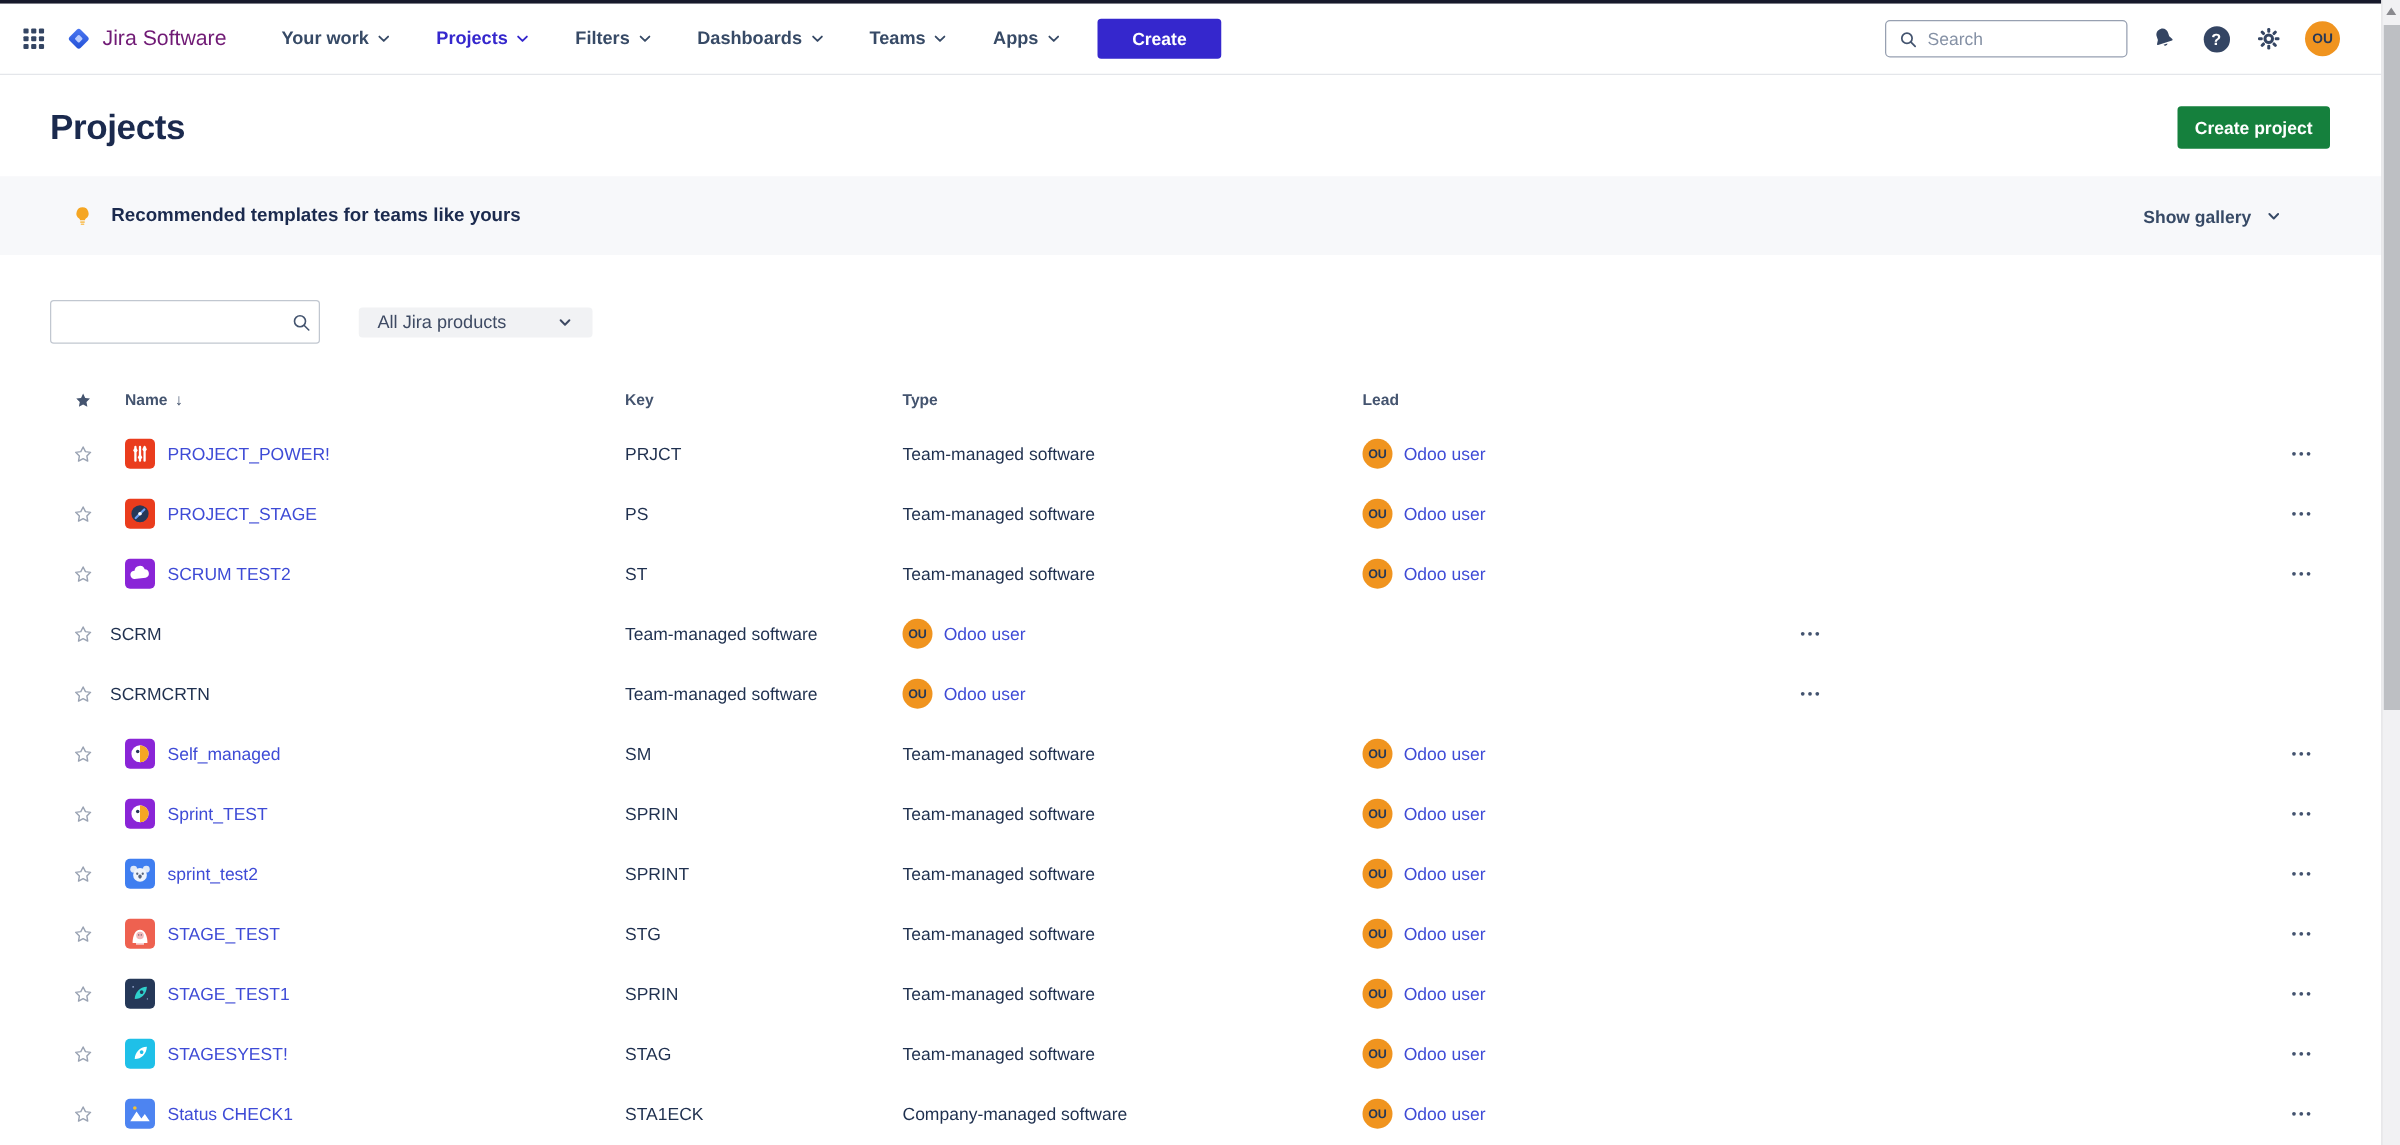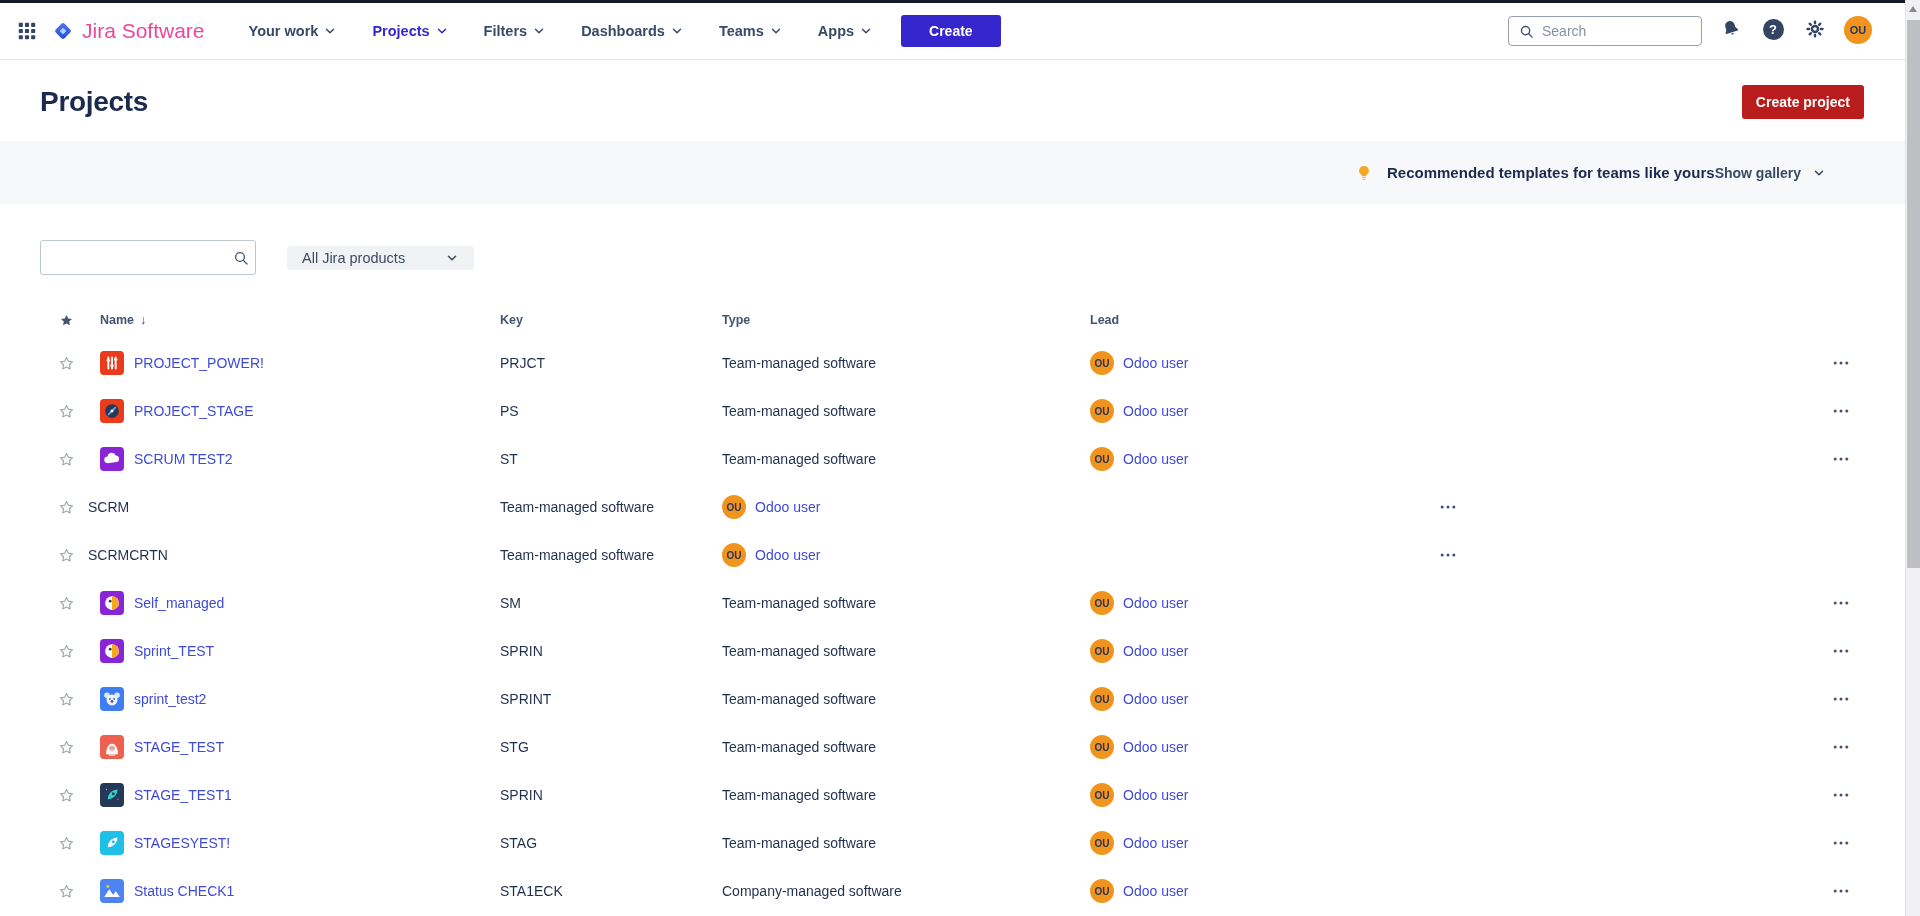--- a/index.html
+++ b/index.html
@@ -4,42 +4,42 @@
 <style>
   *{box-sizing:border-box;margin:0;padding:0}
   html,body{width:1920px;height:916px}
   body{font-family:"Liberation Sans",sans-serif;color:#172b4d;background:#fff;overflow:hidden;position:relative}
   .topedge{height:3px;background:#171a2b;width:100%}
   
   .nav{height:57px;border-bottom:1px solid #e4e6ea;display:flex;align-items:center;padding:0 30px 0 16px;background:#fff}
   .appgrid{width:22px;height:22px;cursor:pointer;flex:0 0 auto}
   .brand{display:flex;align-items:center;gap:8px;margin-left:14px;cursor:pointer}
   .brand svg{width:22px;height:22px}
-  .brand-name{font-size:21px;font-weight:500;color:#ec4899;white-space:nowrap}
+  .brand-name{font-size:17px;font-weight:500;color:#701a75;white-space:nowrap}
   .navitems{display:flex;margin-left:44px;gap:35px;align-items:center}
   .navitem{display:flex;align-items:center;gap:5px;font-size:14.5px;font-weight:700;color:#374a66;cursor:pointer;white-space:nowrap}
   .navitem .chev{color:#374a66}
   .navitem.active,.navitem.active .chev{color:#3527cd}
   .chev{width:14px;height:14px}
   .create-btn{margin-left:28px;background:#3527cd;color:#fff;font-weight:700;font-size:14px;padding:8px 28px;border-radius:3px;border:none;cursor:pointer;font-family:inherit}
-  .nav-right{margin-left:auto;display:flex;gap:16px}
+  .nav-right{margin-left:auto;display:flex;align-items:center;gap:16px}
   .nav-search{display:flex;align-items:center;gap:8px;border:1.5px solid #97a0b1;border-radius:4px;height:30px;width:194px;padding:0 10px;background:#fff}
   .nav-search svg{width:15px;height:15px;flex:0 0 auto}
   .nav-search input{border:none;outline:none;width:100%;font-size:14px;font-family:inherit;color:#344563}
   .nav-search input::placeholder{color:#8591a5}
   .icon-btn{width:26px;height:26px;display:flex;align-items:center;justify-content:center;cursor:pointer}
   .icon-btn svg{width:22px;height:22px}
   .help-badge{width:21px;height:21px;border-radius:50%;background:#344563;color:#fff;font-weight:700;font-size:13px;display:flex;align-items:center;justify-content:center}
   .avatar-nav{width:28px;height:28px;border-radius:50%;background:#f0941f;color:#253858;font-size:11px;font-weight:700;display:flex;align-items:center;justify-content:center;cursor:pointer;margin-right:18px}
   
   .page-head{display:flex;justify-content:space-between;align-items:center;padding:25px 56px 22px 40px}
   .title{font-size:28px;font-weight:700;color:#1b2a4e;letter-spacing:-.3px}
-  .create-project{background:#b91c1c;color:#fff;font-size:14px;font-weight:700;padding:9px 14px;border-radius:3px;border:none;cursor:pointer;font-family:inherit}
+  .create-project{background:#15803d;color:#fff;font-size:14px;font-weight:700;padding:9px 14px;border-radius:3px;border:none;cursor:pointer;font-family:inherit}
   
-  .banner{height:63px;background:#f7f8fa;display:flex;align-items:center;justify-content:flex-end;padding:0 94px 0 57px}
+  .banner{height:63px;background:#f7f8fa;display:flex;align-items:center;justify-content:space-between;padding:0 94px 0 57px}
   .banner-left{display:flex;align-items:center;gap:14px;font-size:15px;font-weight:700;color:#1b2a4e}
   .banner-left svg{width:18px;height:18px}
   .banner-action{display:flex;align-items:center;gap:11px;font-size:14px;font-weight:600;color:#374a66;cursor:pointer}
   
   .filter-row{display:flex;gap:31px;padding:36px 0 0 40px;align-items:center}
   .filter-search{width:216px;height:35px;border:1px solid #c1c7d0;border-radius:3px;display:flex;align-items:center;padding:0 11px;background:#fff}
   .filter-search input{border:none;outline:none;flex:1;font-size:14px;font-family:inherit;color:#344563}
   .filter-search svg{width:16px;height:16px;flex:0 0 auto}
   .products-dd{height:24px;background:#f1f2f4;border-radius:3px;display:flex;align-items:center;gap:40px;padding:0 15px;font-size:14.5px;font-weight:500;color:#3e4a63;cursor:pointer}
   

